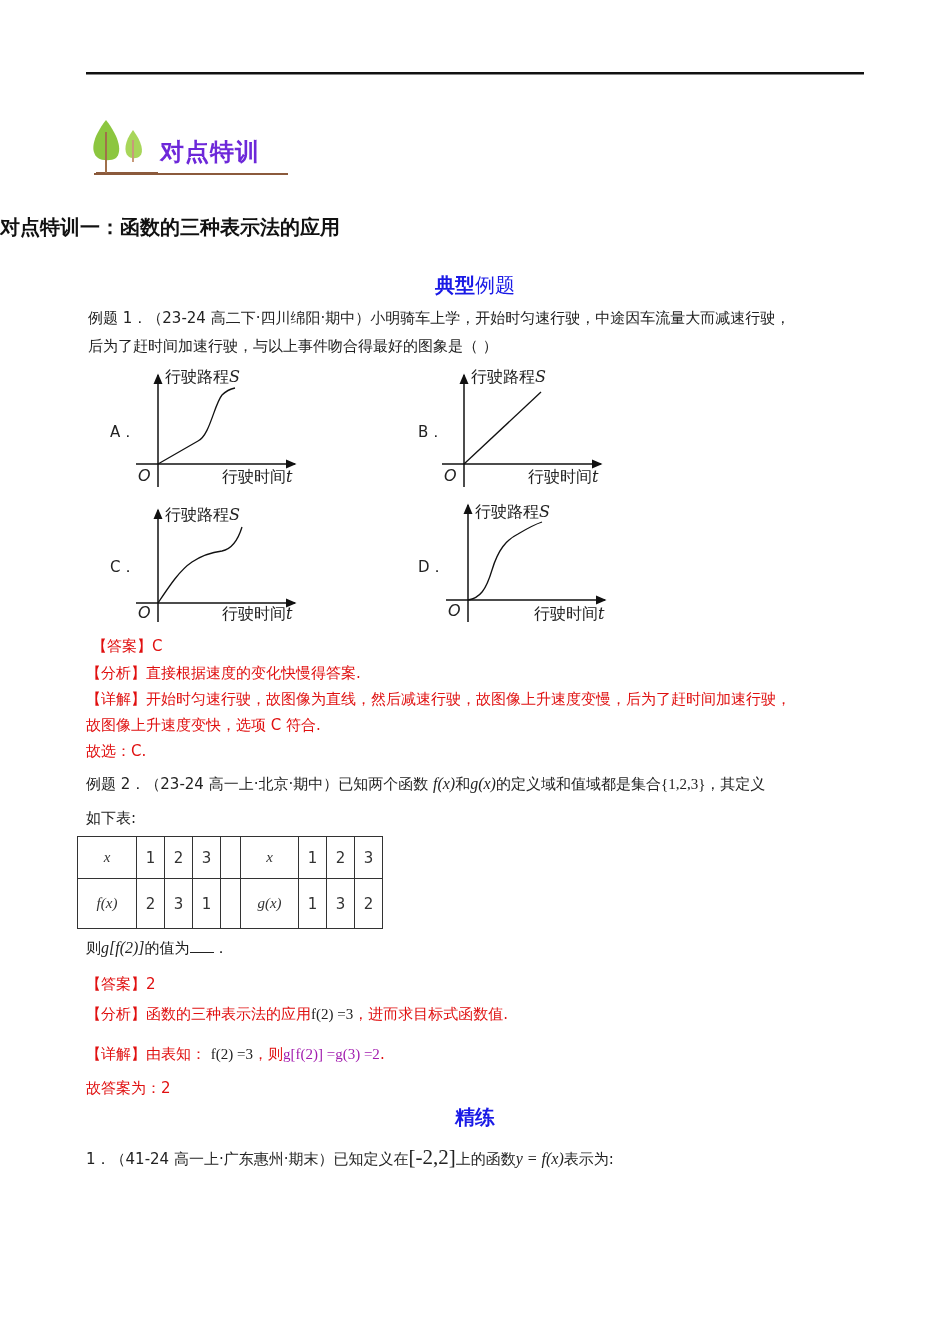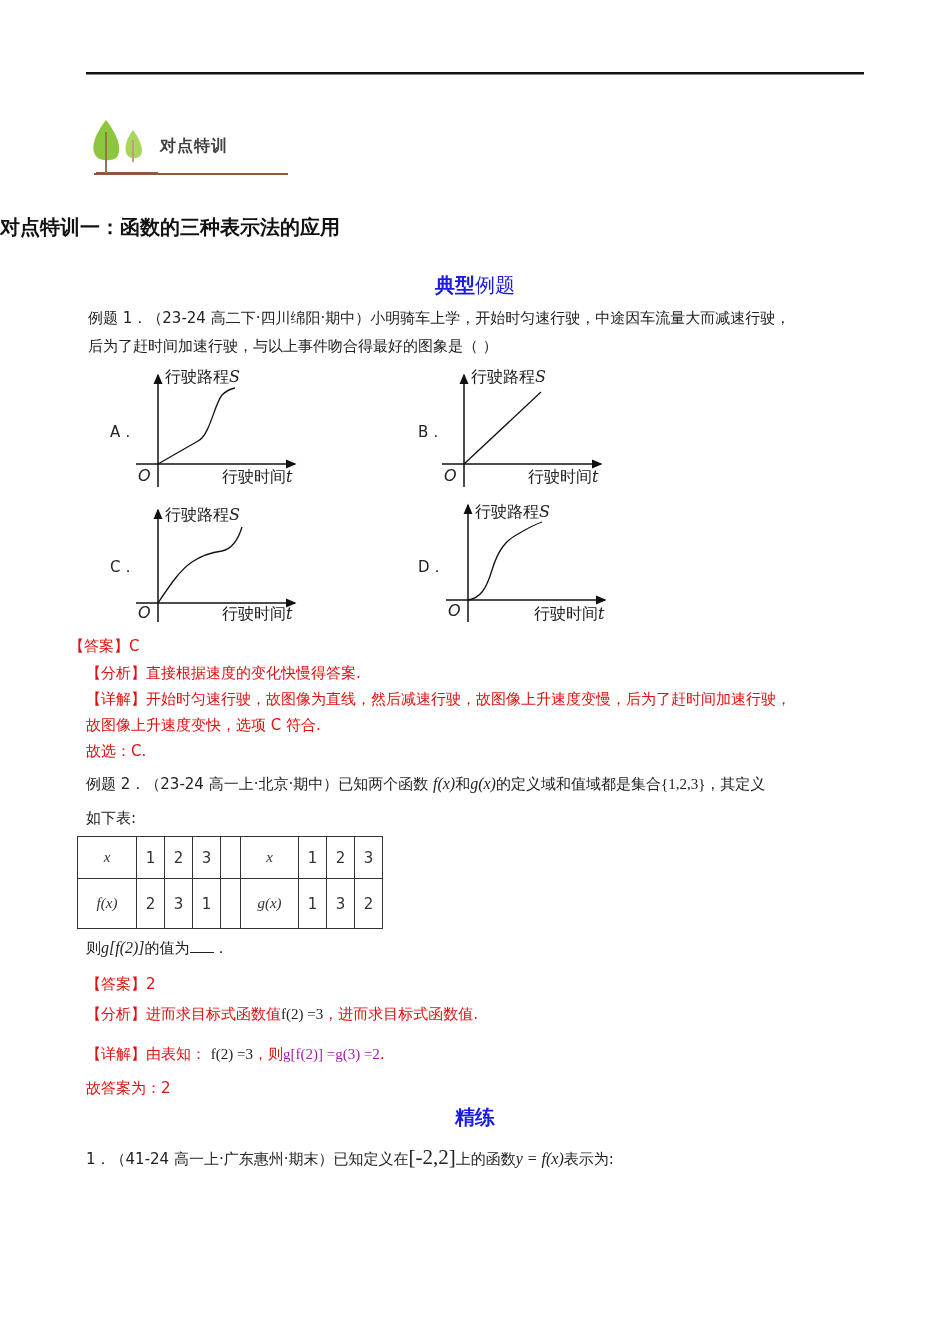--- a/index.html
+++ b/index.html
@@ -2,22 +2,22 @@
 <html><head>
 <meta charset="utf-8">
 <style>
   html, body { margin: 0; padding: 0; background: #ffffff; }
   body { width: 950px; height: 1344px; position: relative; overflow: hidden;
          font-family: "DejaVu Sans", "Liberation Sans", sans-serif; color: #222; }
   .abs { position: absolute; }
   .rule { left: 86px; top: 72px; width: 778px; height: 2px; background: #111;
           box-shadow: 0 1px 0 #888; }
   .banner { left: 88px; top: 118px; width: 200px; height: 60px; }
-  .banner-text { position: absolute; left: 72px; top: 18px; font-size: 16px; font-weight: bold;
-                 color: #404040; letter-spacing: 1px; font-family: "DejaVu Sans", sans-serif; }
+  .banner-text { position: absolute; left: 72px; top: 18px; font-size: 24px; font-weight: bold;
+                 color: #6d28d9; letter-spacing: 1px; font-family: "DejaVu Sans", sans-serif; }
   .banner-line { position: absolute; left: 6px; top: 55px; width: 194px; height: 2px; background: #8b5a3c; }
   .title { left: 0; width: 950px; top: 214px; text-align: left; font-size: 20px; font-weight: bold;
            color: #111; }
   .sec-title { left: 0; width: 950px; text-align: center; font-size: 20px; font-weight: bold; color: #1a1ae6; }
   .txt { font-size: 15px; color: #222; line-height: 20px; white-space: nowrap; }
   .red { color: #e01010; }
   .math { font-family: Liberation Serif, serif; font-style: italic; }
   .opt-label { font-size: 15px; color: #222; }
   svg text { font-family: "DejaVu Sans", sans-serif; }
   table.ft { border-collapse: collapse; position: absolute; left: 77px; top: 836px; }
@@ -88,21 +88,21 @@
 <div class="abs opt-label" style="left:418px;top:558px">D．</div>
 <svg class="abs" style="left:440px;top:500px" width="190" height="125">
   <line x1="28" y1="122" x2="28" y2="5" stroke="#111" stroke-width="1.5" marker-end="url(#arr)"></line>
   <line x1="6" y1="100" x2="165" y2="100" stroke="#111" stroke-width="1.5" marker-end="url(#arr)"></line>
   <path d="M28 100 C40 98 46 90 52 70 C58 50 66 40 78 34 C88 28 96 24 102 22" fill="none" stroke="#111" stroke-width="1.3"></path>
   <text x="35" y="17" font-size="16" fill="#222"><tspan>行驶路程</tspan><tspan font-style="italic" font-family="DejaVu Serif, serif">S</tspan></text>
   <text x="8" y="116" font-size="16" font-style="italic" font-family="DejaVu Serif, serif" fill="#222">O</text>
   <text x="94" y="119" font-size="16" fill="#222"><tspan>行驶时间</tspan><tspan font-style="italic" font-family="DejaVu Serif, serif">t</tspan></text>
 </svg>
 
-<div class="abs txt red" style="left:69px;top:636px"><span>【答案】</span><span>C</span></div>
+<div class="abs txt red" style="left:92px;top:636px"><span>【答案】</span><span>C</span></div>
 <div class="abs txt red" style="left:86px;top:663px"><span>【分析】</span><span>直接根据速度的变化快慢得答案.</span></div>
 <div class="abs txt red" style="left:86px;top:689px"><span>【详解】</span><span>开始时匀速行驶，故图像为直线，然后减速行驶，故图像上升速度变慢，后为了赶时间加速行驶，</span></div>
 <div class="abs txt red" style="left:86px;top:715px">故图像上升速度变快，选项 C 符合.</div>
 <div class="abs txt red" style="left:86px;top:741px">故选：C.</div>
 
 <div class="abs txt" style="left:86px;top:774px">
   <span>例题 2．（23-24 高一上·北京·期中）已知两个函数</span>
   <span class="math" style="font-size:16px">f(x)</span><span>和</span><span class="math" style="font-size:16px">g(x)</span><span>的定义域和值域都是集合</span><span class="math" style="font-style:normal">{1,2,3}</span><span>，其定义</span>
 </div>
 <div class="abs txt" style="left:86px;top:808px">如下表:</div>
@@ -132,21 +132,21 @@
     <td>2</td>
   </tr>
 </tbody>
   </table>
 
 <div class="abs txt" style="left:86px;top:938px">
   <span>则</span><span class="math" style="font-size:16px">g[f(2)]</span><span>的值为</span><span class="blank"></span><span>．</span>
 </div>
 
 <div class="abs txt red" style="left:86px;top:974px"><span>【答案】</span><span>2</span></div>
-<div class="abs txt red" style="left:86px;top:1004px"><span>【分析】</span><span>进而求目标式函数值</span><span class="math" style="color:#222;font-style:normal">f(2) =3</span><span>，进而求目标式函数值.</span></div>
+<div class="abs txt red" style="left:86px;top:1004px"><span>【分析】</span><span>函数的三种表示法的应用</span><span class="math" style="color:#222;font-style:normal">f(2) =3</span><span>，进而求目标式函数值.</span></div>
 <div class="abs txt red" style="left:86px;top:1044px"><span>【详解】</span><span>由表知：</span> <span class="math" style="color:#222;font-style:normal">f(2) =3</span><span>，则</span><span class="math" style="color:#a21caf;font-style:normal">g[f(2)] =g(3) =2</span><span>.</span></div>
 <div class="abs txt red" style="left:86px;top:1078px">故答案为：2</div>
 
 <div class="abs sec-title" style="top:1104px">
   <span style="font-weight:900">精</span><span>练</span>
 </div>
 
 <div class="abs txt" style="left:86px;top:1147px">
   <span>1．（41-24 高一上·广东惠州·期末）已知定义在</span><span class="math" style="font-style:normal;font-size:21px">[-2,2]</span><span>上的函数</span><span class="math" style="font-size:16px">y = f(x)</span><span>表示为:</span>
 </div>

